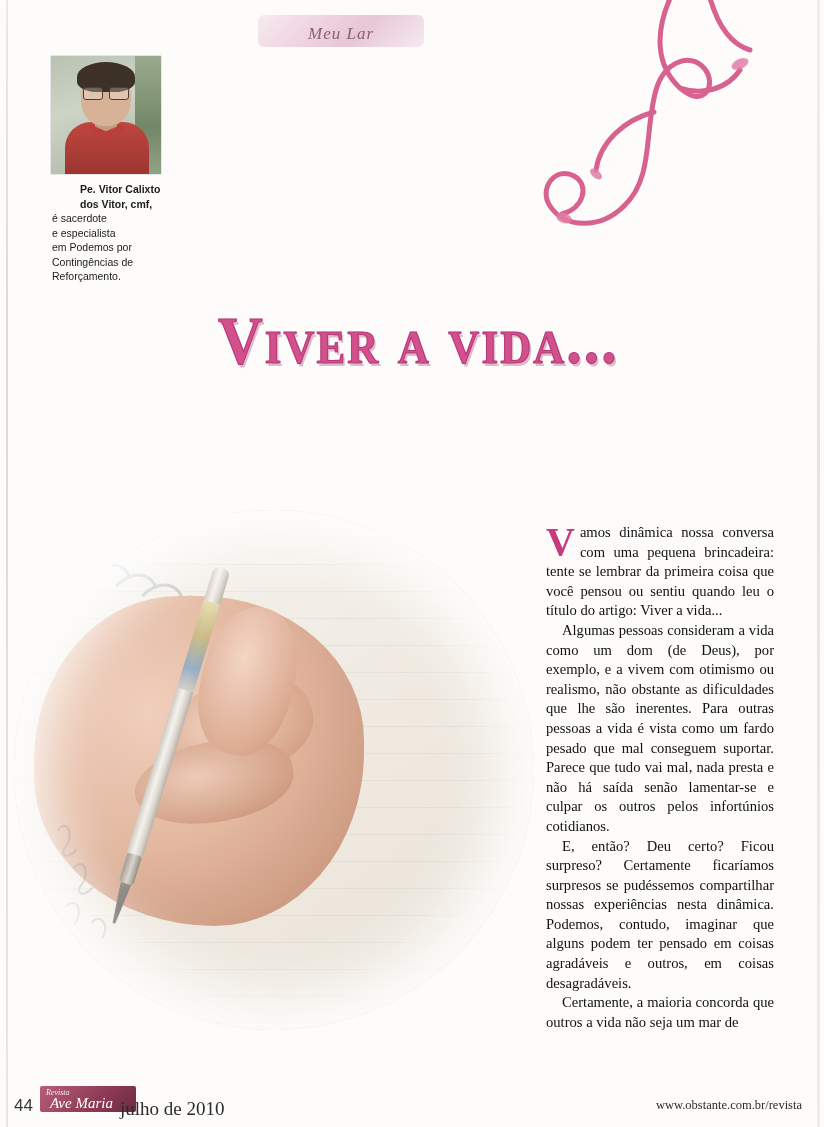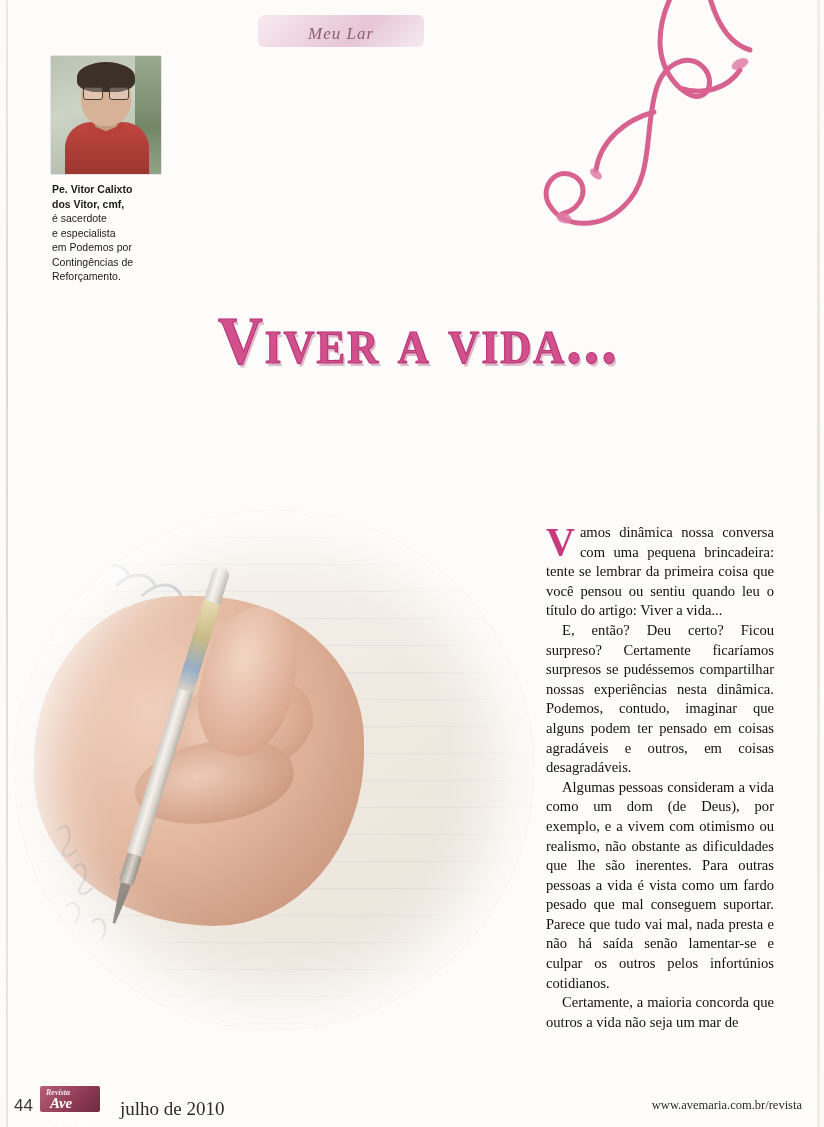--- a/index.html
+++ b/index.html
@@ -135,21 +135,21 @@
   .author-bio {
     position: absolute;
     left: 52px;
     top: 182px;
     width: 112px;
     font-family: "Liberation Sans", sans-serif;
     font-size: 10.5px;
     line-height: 14.5px;
     color: #1b1b1b;
   }
-  .author-bio .strong { font-weight: bold; }
+  .author-bio .strong { font-weight: bold; margin-left: 28px; }
 
   
   .floral {
     position: absolute;
     right: 60px;
     top: -8px;
     width: 260px;
     height: 300px;
     pointer-events: none;
   }
@@ -301,25 +301,24 @@
     font-weight: bold;
     color: #c73a7c;
     padding: 2px 5px 0 0;
   }
 
   
   .footer-logo {
     position: absolute;
     left: 40px;
     top: 1086px;
-    width: 60px;
+    width: 96px;
     height: 26px;
     background: linear-gradient(135deg, #b75e7a, #8d3a55 60%, #6d2a41);
     border-radius: 2px;
-    font-weight: bold;
   }
   .footer-logo .fl1 {
     position: absolute;
     left: 6px; top: 2px;
     font-family: "Liberation Serif", serif;
     font-style: italic;
     font-size: 8px;
     color: #f6e7ee;
   }
   .footer-logo .fl2 {
@@ -440,27 +439,27 @@
         <path d="M30 58 c 10 -12, 16 6, 8 16 c -8 10, 2 14, 10 4"></path>
         <path d="M22 96 c 12 -10, 18 8, 8 18"></path>
         <path d="M48 112 c 10 -10, 18 6, 10 16"></path>
       </g>
     </svg>
     <div class="pc-vignette"></div>
   </div>
 
   <div class="column">
     <p class="first"><span class="dropcap">V</span><span>amos dinâmica nossa conversa com uma pequena brincadeira: tente se lembrar da primeira coisa que você pensou ou sentiu quando leu o título do artigo: Viver a vida...</span></p>
+    <p>Algumas pessoas consideram a vida como um dom (de Deus), por exemplo, e a vivem com otimismo ou realismo, não obstante as dificuldades que lhe são inerentes. Para outras pessoas a vida é vista como um fardo pesado que mal conseguem suportar. Parece que tudo vai mal, nada presta e não há saída senão lamentar-se e culpar os outros pelos infortúnios cotidianos.</p>
     <p>E, então? Deu certo? Ficou surpreso? Certamente ficaríamos surpresos se pudéssemos compartilhar nossas experiências nesta dinâmica. Podemos, contudo, imaginar que alguns podem ter pensado em coisas agradáveis e outros, em coisas desagradáveis.</p>
-    <p>Algumas pessoas consideram a vida como um dom (de Deus), por exemplo, e a vivem com otimismo ou realismo, não obstante as dificuldades que lhe são inerentes. Para outras pessoas a vida é vista como um fardo pesado que mal conseguem suportar. Parece que tudo vai mal, nada presta e não há saída senão lamentar-se e culpar os outros pelos infortúnios cotidianos.</p>
     <p>Certamente, a maioria concorda que outros a vida não seja um mar de</p>
   </div>
 
   <div class="footer-rule"></div>
   <div class="page-number">44</div>
   <div class="footer-logo">
     <div class="fl1">Revista</div>
     <div class="fl2">Ave Maria</div>
   </div>
   <div class="footer-date">julho de 2010</div>
-  <div class="footer-site">www.avemaria.com.br/revista</div>
+  <div class="footer-site">www.obstante.com.br/revista</div>
 
 </div>
 
 </body></html>

